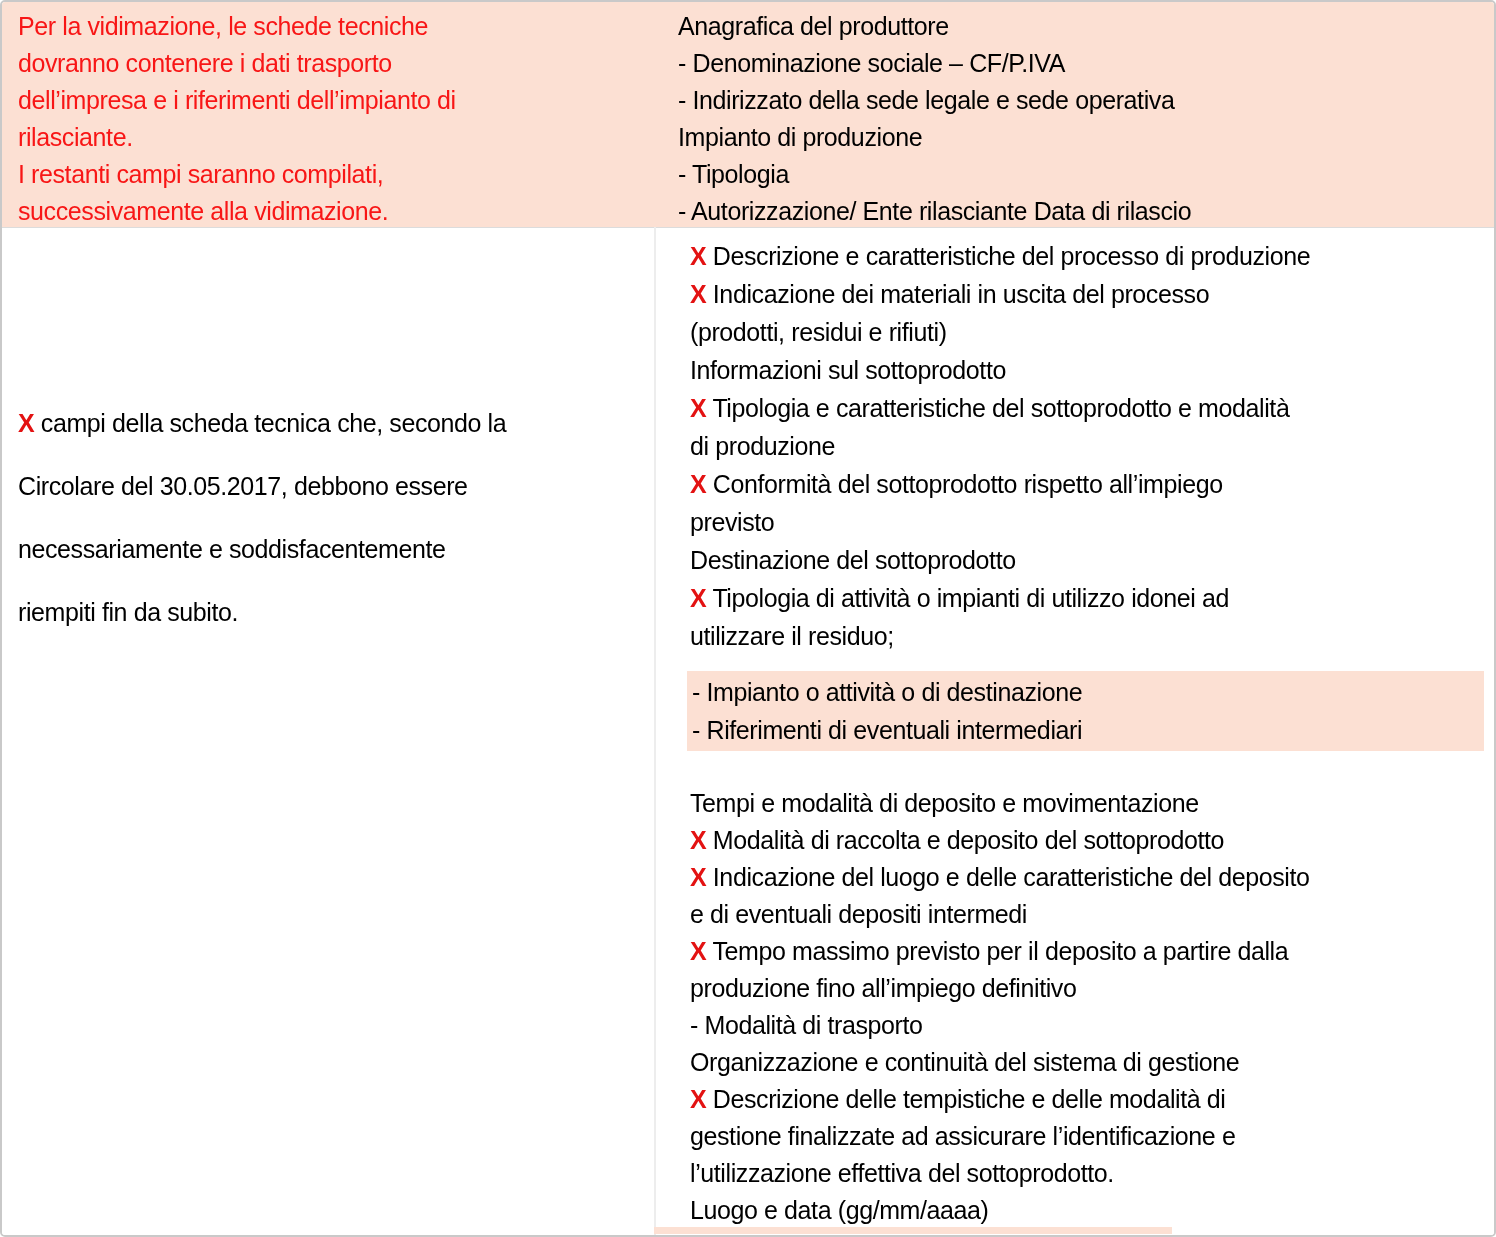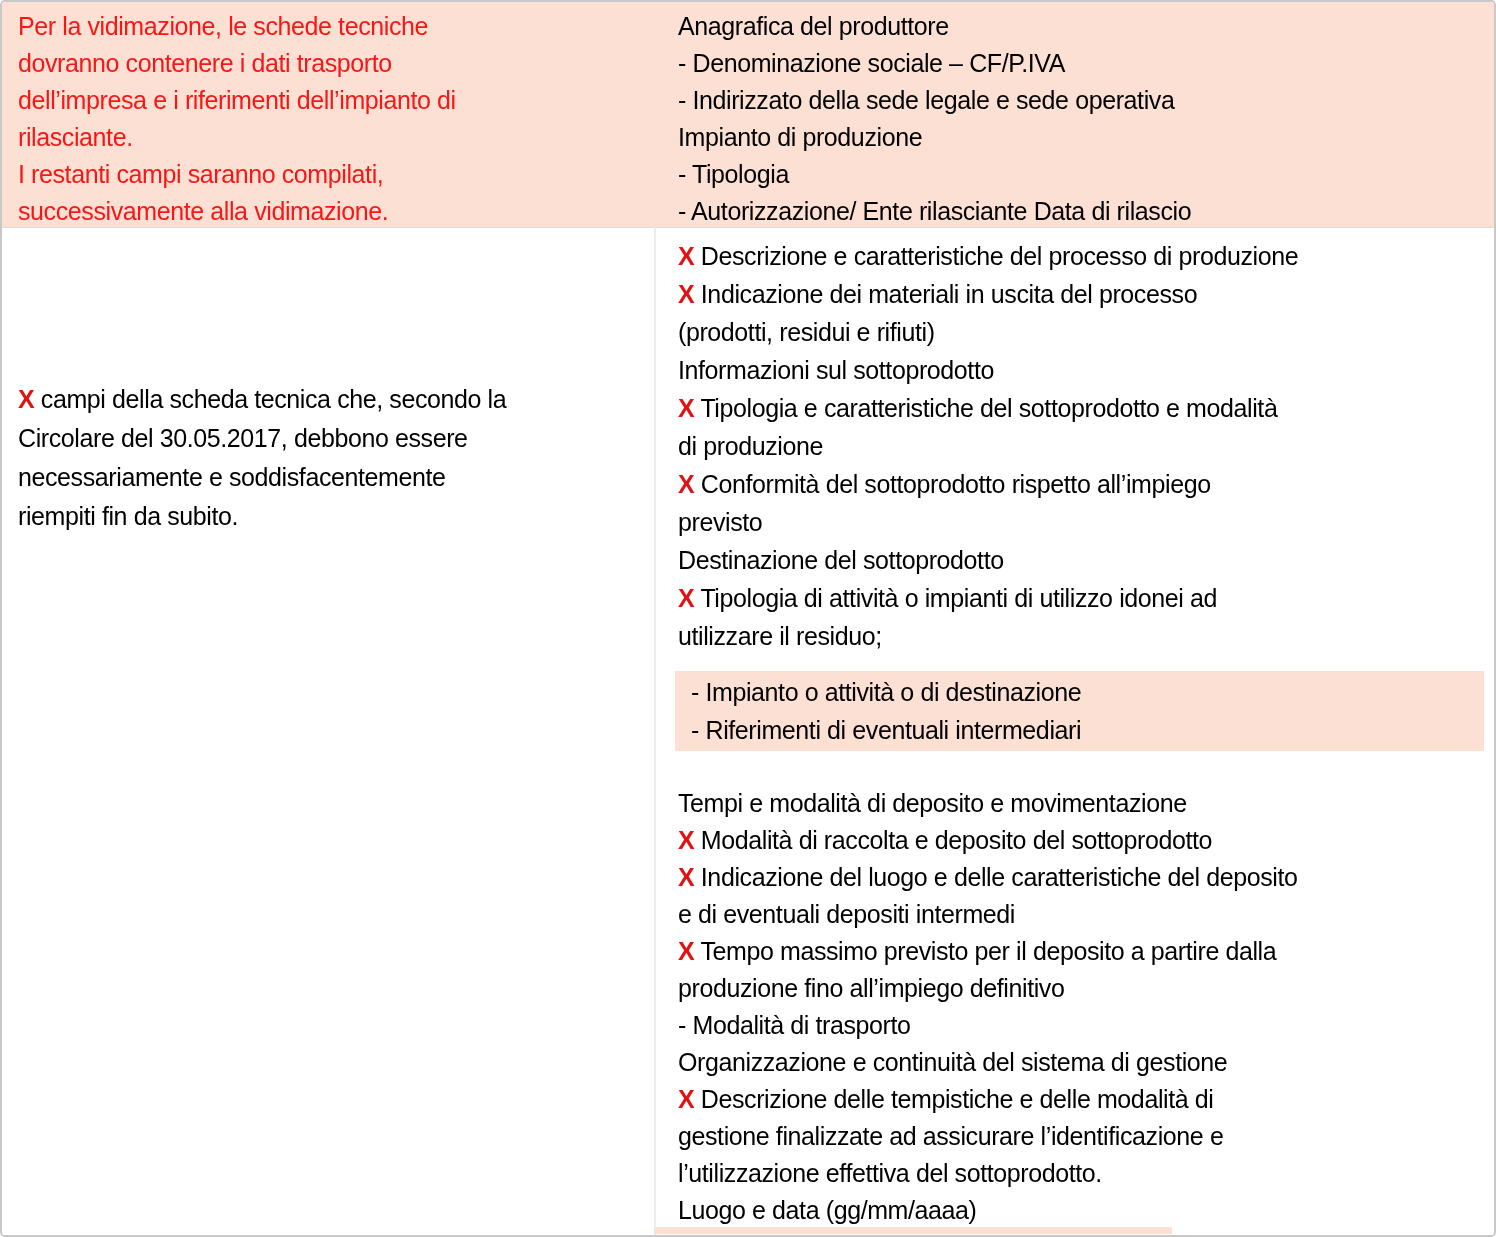--- a/index.html
+++ b/index.html
@@ -25,31 +25,31 @@
   }
   .row-bottom{
     display:flex;
     height:1008px;
     background:#ffffff;
   }
   .cell{box-sizing:border-box;}
   .cell-left{width:654px;flex:none;padding:6px 14px 0 16px;}
   .cell-right{flex:1;padding:6px 14px 16px 22px;}
   .cell-left-bottom{width:654px;flex:none;padding:152px 14px 0 16px;}
-  .cell-right-bottom{flex:1;padding:9px 14px 0 22px;}
+  .cell-right-bottom{flex:1;padding:9px 14px 0 22px;margin-left:12px;}
   .line{line-height:38px;white-space:pre-wrap;}
   .row-top .line{line-height:37px;}
-  .cell-left-bottom .line{line-height:39px;}
+  .cell-left-bottom .line{line-height:39px;margin-top:24px;}
   .group-after .line{line-height:37px;}
   .red-note .line{color:var(--red,#f81616);}
   .xmark{color:var(--x_red,#e31212);font-weight:700;}
   .highlight-box{
     background:var(--highlight,#fce0d3);
     margin:16px -4px 34px -3px;
-    padding:2px 0 2px 16px;
+    padding:2px 0 2px 5px;
   }
   .highlight-box .line{line-height:38px;}
   .column-divider{
     position:absolute;
     left:652px;top:225px;bottom:0;
     width:2px;background:#ededed;
   }
   .bottom-highlight-sliver{
     position:absolute;
     left:652px;bottom:1px;

